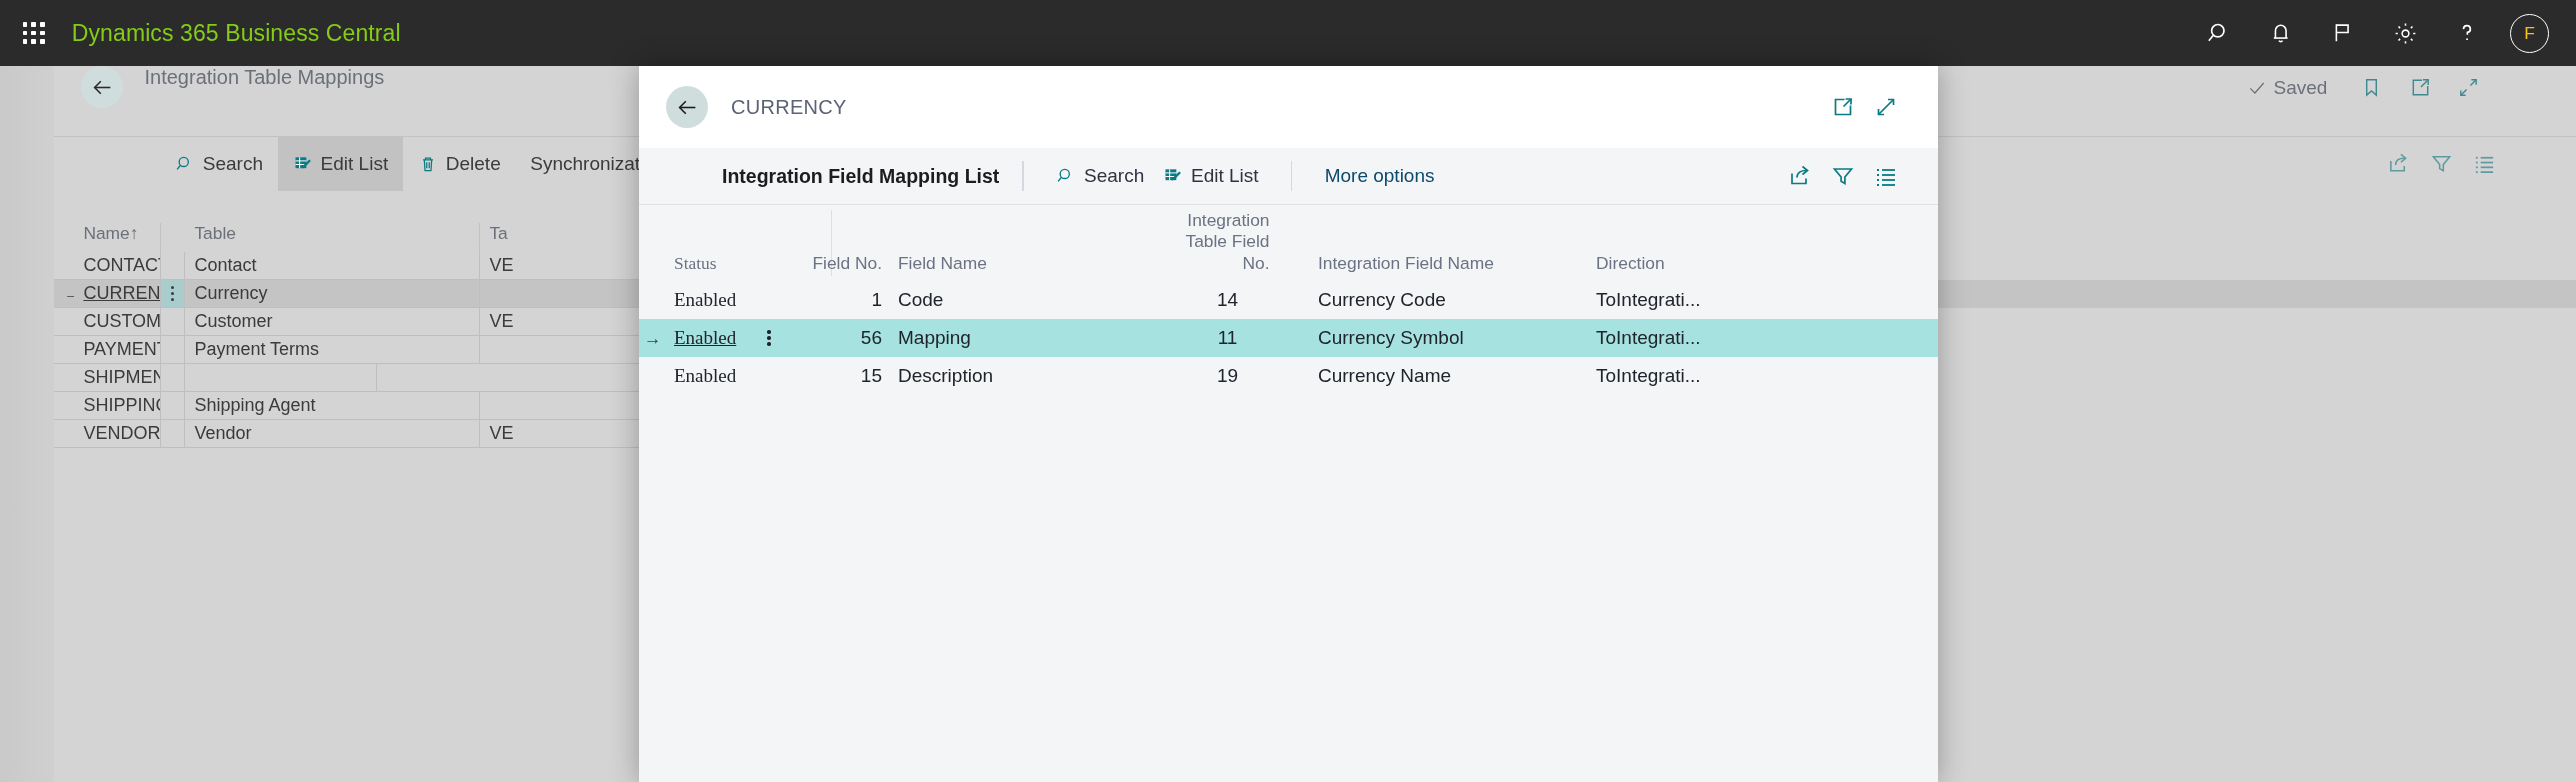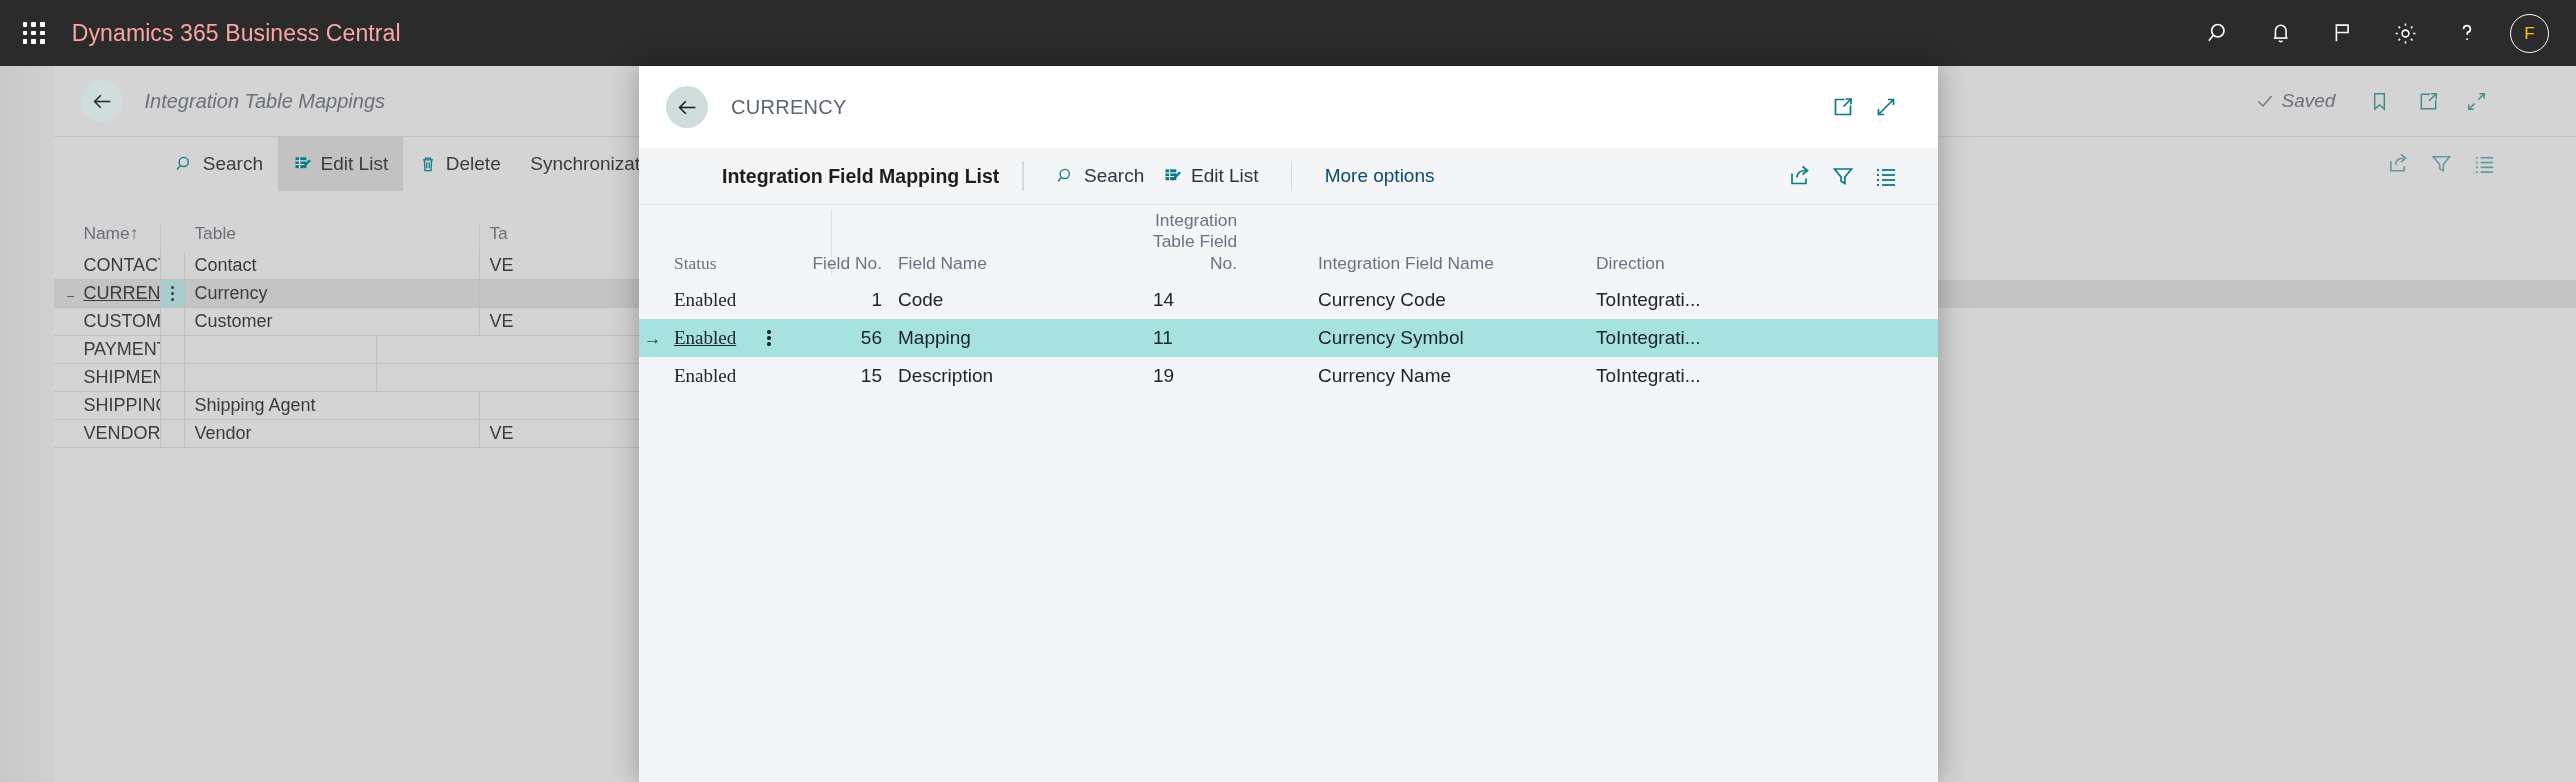--- a/index.html
+++ b/index.html
@@ -22,21 +22,21 @@
     display: flex; align-items: center; justify-content: center;
     cursor: pointer;
   }
   .waffle-grid {
     display: grid; grid-template-columns: repeat(3, 4.7px);
     grid-template-rows: repeat(3, 4.7px); gap: 4px;
   }
   .waffle-grid i { width: 4.7px; height: 4.7px; background: #ffffff; border-radius: 0.7px; display: block; }
   .app-title {
     margin-left: 19px;
-    color: #fca5a5; font-size: 23px; font-weight: 400;
+    color: #84cc16; font-size: 23px; font-weight: 400;
     letter-spacing: 0.1px; white-space: nowrap;
   }
   .topbar-right {
     margin-left: auto; display: flex; align-items: center; gap: 0px;
     padding-right: 27px;
   }
   .tb-icon {
     width: 62px; height: 66px;
     display: flex; align-items: center; justify-content: center;
     cursor: pointer;
@@ -53,22 +53,22 @@
   .bgpage {
     position: absolute; top: 66px; left: 0;
     width: 2576px; height: 717px;
     background: #d4d4d4;
   }
   .bg-leftrail {
     position: absolute; left: 0; top: 0; width: 54px; height: 717px;
     background: linear-gradient(to right, #c9c9c9, #d0d0d0);
   }
   .bg-header {
-    position: absolute; left: 54px; top: 0; right: 8px; height: 70px;
-    display: flex; align-items: center; font-style: italic;
+    position: absolute; left: 54px; top: 0; right: 16px; height: 70px;
+    display: flex; align-items: flex-start;
   }
   .circle-back {
     width: 42px; height: 42px; border-radius: 50%;
     background: #cfdedc;
     display: flex; align-items: center; justify-content: center;
     margin-left: 27px; cursor: pointer; flex: none;
   }
   .bg-breadcrumb {
     margin-left: 21.5px; font-size: 20px; color: #6b7079; white-space: nowrap;
   }
@@ -190,21 +190,21 @@
     padding: 0 8px; overflow: hidden; white-space: nowrap;
   }
   .mrow.mhead .mcell {
     color: #6b7283; font-size: 17.4px; align-items: flex-end; padding-bottom: 6.7px;
   }
   .m-arrow  { width: 27px; flex: none; justify-content: center; }
   .m-status { width: 79px; flex: none; font-family: Liberation Serif, serif; }
   .m-dots   { width: 48px; flex: none; justify-content: center; }
   .m-fieldno{ width: 97px; flex: none; justify-content: flex-end; }
   .m-fname  { width: 255px; flex: none; }
-  .m-itfno  { width: 165px; flex: none; justify-content: flex-start; }
+  .m-itfno  { width: 165px; flex: none; justify-content: center; }
   .m-ifname { width: 278px; flex: none; }
   .m-dir    { width: 134px; flex: none; }
   .mhead-divider {
     position: absolute; left: 192px; top: 144px; width: 1.3px; height: 66px;
     background: #dcdfe5;
   }
   .mrow.selected { background: #a6e3e0; }
   .mhdr-stack {
     display: flex; flex-direction: column; align-items: flex-end;
     line-height: 1.24; font-size: 17.4px; color: #6b7283;
@@ -437,20 +437,21 @@
           <div class="bgcell c-filter">SION(1) SORTING(Field1) WH...</div>
           <div class="bgcell c-tcfg"></div>
           <div class="bgcell c-itcfg">BCICUSTOM</div>
         </div>
         <div class="bgrow">
           <div class="bgcell c-arrow"></div>
           <div class="bgcell c-name">
             <span class="">PAYMENT T...</span>
           </div>
           <div class="bgcell c-dots"></div>
+          <div class="bgcell c-table">Payment Terms</div>
           <div class="bgcell c-tabl2"></div>
           <div class="bgcell c-filter"></div>
           <div class="bgcell c-tcfg"></div>
           <div class="bgcell c-itcfg"></div>
         </div>
         <div class="bgrow">
           <div class="bgcell c-arrow"></div>
           <div class="bgcell c-name">
             <span class="">SHIPMENT ...</span>
           </div>

